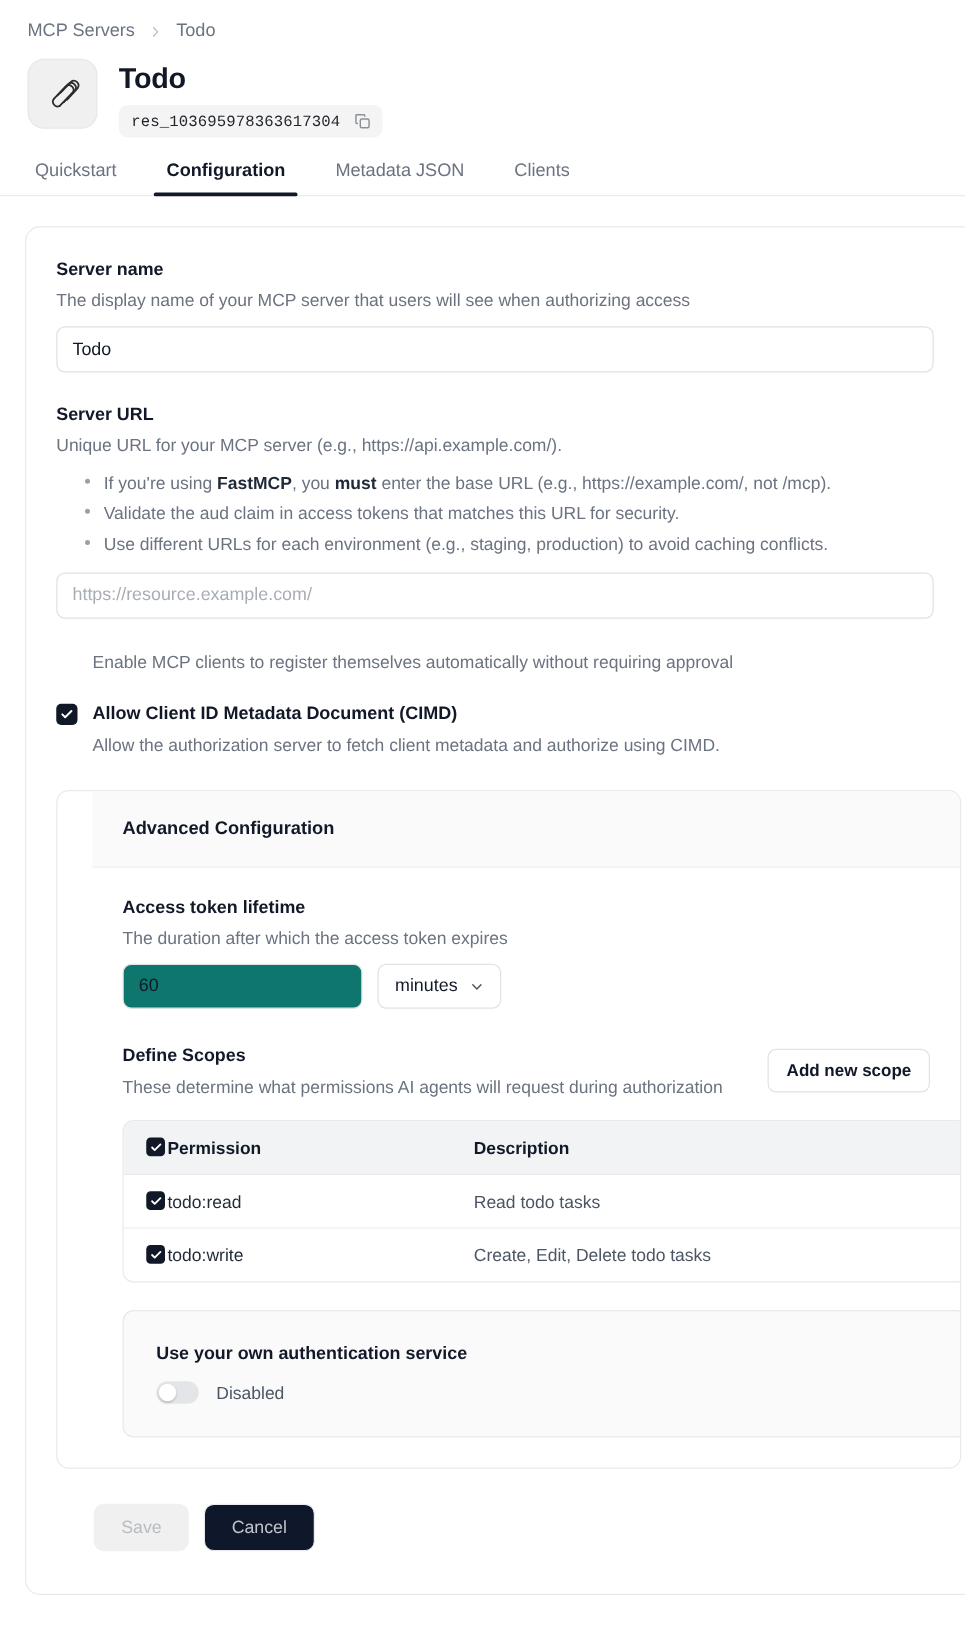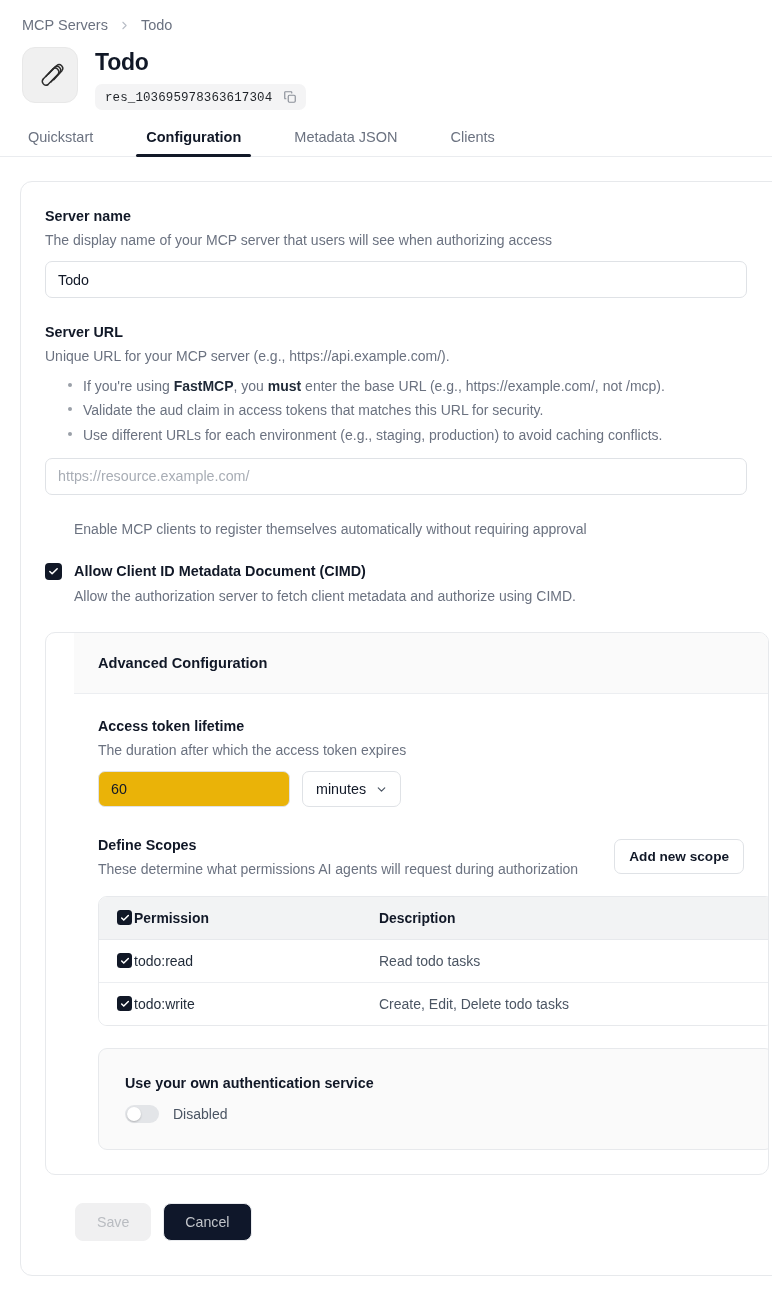--- a/index.html
+++ b/index.html
@@ -42,21 +42,21 @@
   .id-badge .id-text {
     font-family: "Liberation Mono", "DejaVu Sans Mono", monospace;
     font-size: 12.5px; color:#1f2328; letter-spacing: 0.1px;
   }
   .copy-btn { display:flex; align-items:center; justify-content:center; width:16px; height:16px; cursor:pointer; }
   .copy-btn svg { display:block; }
 
   
   .tabs {
     margin-top: 19px;
-    display:flex; align-items:flex-end; gap: 17px;
+    display:flex; align-items:flex-end; gap: 4px;
     padding-left: 22px;
     border-bottom: 1px solid #eaecef;
     position: relative;
   }
   .tab {
     font-size: 14.5px; color:#6b7280; padding: 0 18px 11px 18px;
     cursor:pointer; position:relative; white-space:nowrap;
   }
   .tab:first-child { padding-left: 6px; }
   .tab.active { color:#111827; font-weight: 700; }
@@ -125,21 +125,21 @@
   }
   .adv-head {
     background:#fafafa; border-bottom:1px solid #eceef1;
     padding: 22px 24px; font-size: 14.6px; font-weight:700; color:#111827;
   }
   .adv-body { padding: 24px; }
 
   .dur-row { display:flex; gap: 12px; margin-top: 11px; }
   .dur-input {
     width: 192px; height: 36px;
-    border:1px solid #dfe2e6; border-radius:7px; background:#eab308;
+    border:1px solid #dfe2e6; border-radius:7px; background:#0f766e;
     padding: 0 12px; font-size:14.3px; color:#111827;
     font-family:"Liberation Sans", sans-serif; outline:none;
   }
   .dur-select {
     height: 36px; min-width: 99px;
     border:1px solid #dfe2e6; border-radius:7px; background:#fff;
     padding: 0 11px 0 13px;
     display:flex; align-items:center; gap: 9px;
     font-size:14.3px; color:#111827; cursor:pointer;
   }

